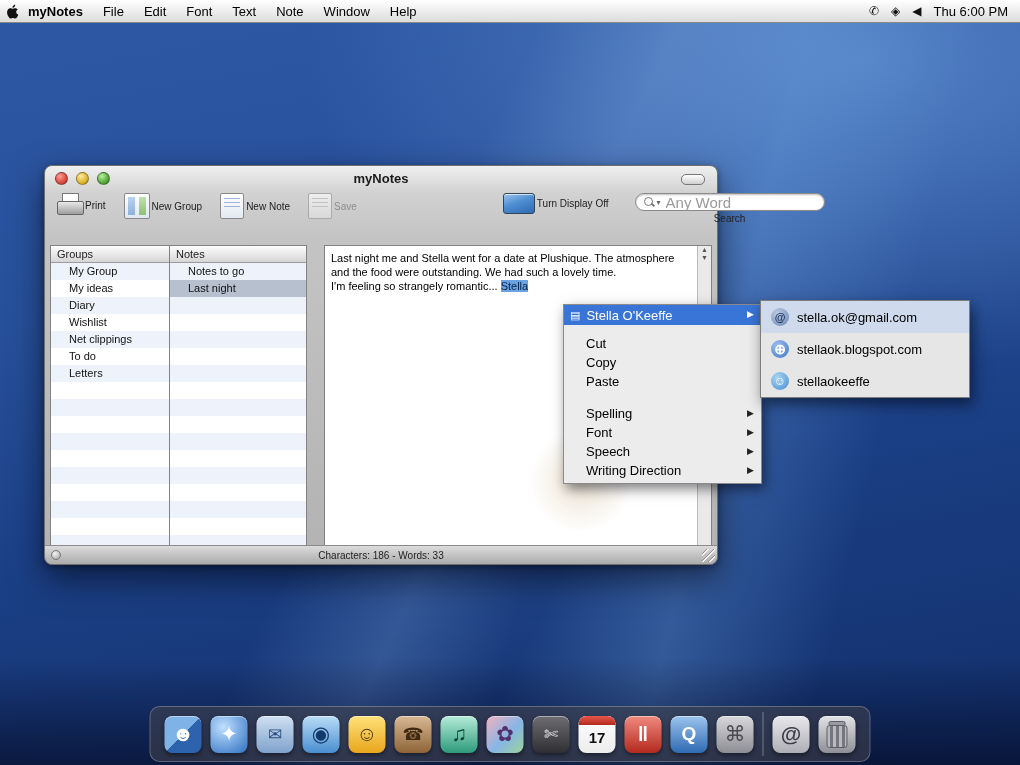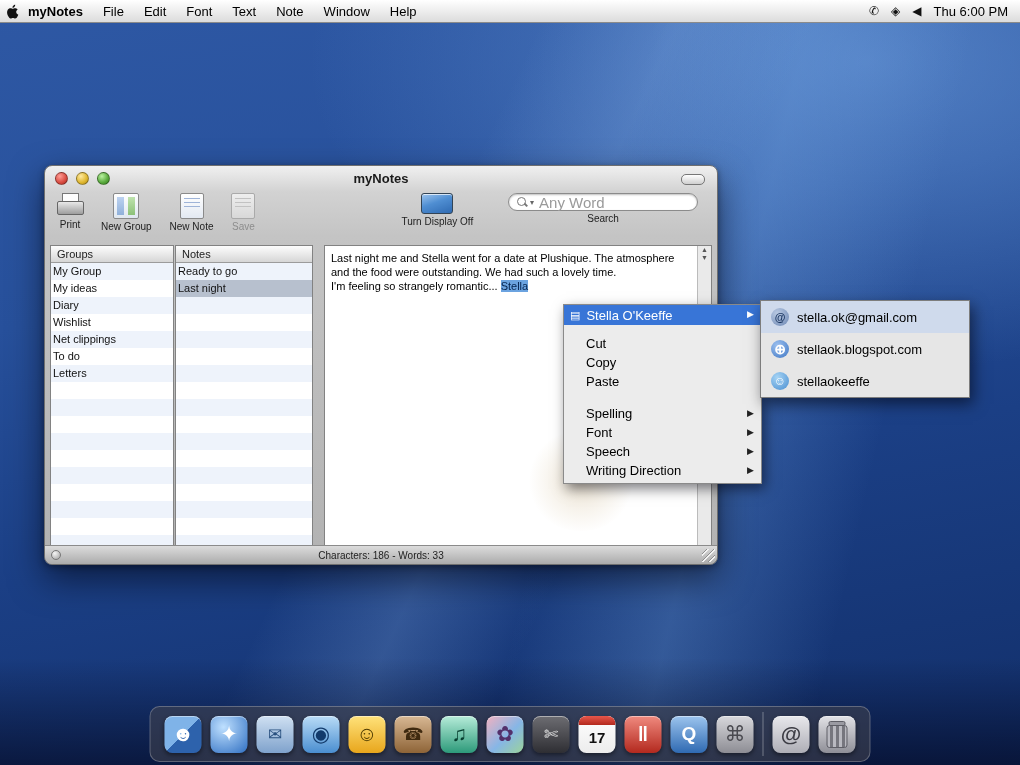--- a/index.html
+++ b/index.html
@@ -46,21 +46,21 @@
   .light{width:13px;height:13px;border-radius:50%;border:1px solid rgba(0,0,0,.35);box-sizing:border-box;}
   .light.red{background:radial-gradient(circle at 35% 30%, #ff9d95, #d94c41 60%, #a02a20);}
   .light.yellow{background:radial-gradient(circle at 35% 30%, #ffe9a0, #dfb72f 60%, #a8851a);}
   .light.green{background:radial-gradient(circle at 35% 30%, #b9f2a0, #58a93c 60%, #357a1e);}
   .win-title{flex:1;text-align:center;font-size:13px;font-weight:bold;color:#1a1a1a;}
   .tb-pill{position:absolute;right:12px;top:8px;width:22px;height:9px;border-radius:5px;
     background:linear-gradient(#fff,#cfcfcf);border:1px solid #777;}
 
   
   .toolbar{height:52px;display:flex;align-items:flex-start;padding:2px 10px 0 12px;box-sizing:border-box;}
-  .tb-item{display:flex;flex-direction:column;align-items:center;gap:2px;margin-right:18px;}
+  .tb-item{display:flex;align-items:center;gap:2px;margin-right:18px;}
   .tb-label{font-size:10px;color:#222;white-space:nowrap;}
   .tb-item.disabled .tb-label{color:#8d8d8d;}
   .icon-print{width:26px;height:24px;position:relative;}
   .icon-print .paper{position:absolute;left:5px;top:0;width:15px;height:9px;background:#fdfdfd;border:1px solid #777;}
   .icon-print .bodyp{position:absolute;left:0;top:8px;width:25px;height:12px;border-radius:2px;
     background:linear-gradient(#e8e8e8,#9d9d9d);border:1px solid #666;}
   .icon-doc{width:22px;height:24px;background:linear-gradient(#ffffff,#e3e9f2);border:1px solid #8a8a8a;border-radius:2px;position:relative;}
   .icon-doc::after{content:"";position:absolute;left:3px;top:4px;right:3px;height:12px;
     background:repeating-linear-gradient(#9fb4d8 0 1px, transparent 1px 4px);}
   .icon-group{width:24px;height:24px;background:linear-gradient(#ffffff,#dfe7f0);border:1px solid #8a8a8a;border-radius:2px;position:relative;}
@@ -82,27 +82,27 @@
   .chev{font-size:8px;color:#666;}
   .search-field input{
     border:none;outline:none;flex:1;font-size:15px;font-family:"Liberation Sans",sans-serif;background:transparent;color:#333;min-width:0;
   }
   .search-field input::placeholder{color:#9a9a9a;}
 
   
   .content{position:absolute;left:0;top:79px;right:0;bottom:18px;}
   .panel{position:absolute;top:0;bottom:0;background:#fff;border:1px solid #828282;box-sizing:border-box;overflow:hidden;}
   .panel-groups{left:5px;width:124px;}
-  .panel-notes{left:130px;width:138px;}
+  .panel-notes{left:124px;width:138px;}
   .panel-text{left:279px;right:5px;background:#fff;}
   .panel-head{height:16px;line-height:16px;font-size:11px;color:#222;padding-left:6px;
     background:linear-gradient(#fdfdfd,#d6d6d6);border-bottom:1px solid #9b9b9b;}
   .rows{position:absolute;top:17px;left:0;right:0;bottom:0;
     background:repeating-linear-gradient(#eef3fb 0 17px, #ffffff 17px 34px);}
-  .row{height:17px;line-height:17px;font-size:11px;color:#111;padding-left:2px;white-space:nowrap;}
+  .row{height:17px;line-height:17px;font-size:11px;color:#111;padding-left:18px;white-space:nowrap;}
   .row.selected{background:#b7c0ce;}
 
   
   .note-body{position:absolute;inset:0;padding:5px 16px 5px 6px;font-size:11px;line-height:14px;color:#000;}
   .sel{background:#6ba3e0;color:#04234f;}
   .watermark{position:absolute;left:52%;top:62%;width:110px;height:100px;border-radius:50%;
     background:radial-gradient(circle,rgba(216,196,160,.45),rgba(216,196,160,0) 70%);}
   .vscroll{position:absolute;right:0;top:0;bottom:0;width:13px;background:#eaeaea;border-left:1px solid #bbb;}
   .vscroll .arr{display:block;text-align:center;font-size:7px;color:#555;line-height:8px;}
 
@@ -251,21 +251,21 @@
           <div class="row">Wishlist</div>
           <div class="row">Net clippings</div>
           <div class="row">To do</div>
           <div class="row">Letters</div>
         </div>
       </div>
 
       <div class="panel panel-notes">
         <div class="panel-head">Notes</div>
         <div class="rows">
-          <div class="row">Ready to go</div>
+          <div class="row">Notes to go</div>
           <div class="row selected">Last night</div>
         </div>
       </div>
 
       <div class="panel panel-text">
         <div class="watermark"></div>
         <div class="note-body">
           <div>Last night me and Stella went for a date at Plushique. The atmosphere and the food were outstanding. We had such a lovely time.</div>
           <div><span>I'm feeling so strangely romantic... </span><span class="sel">Stella</span></div>
         </div>

